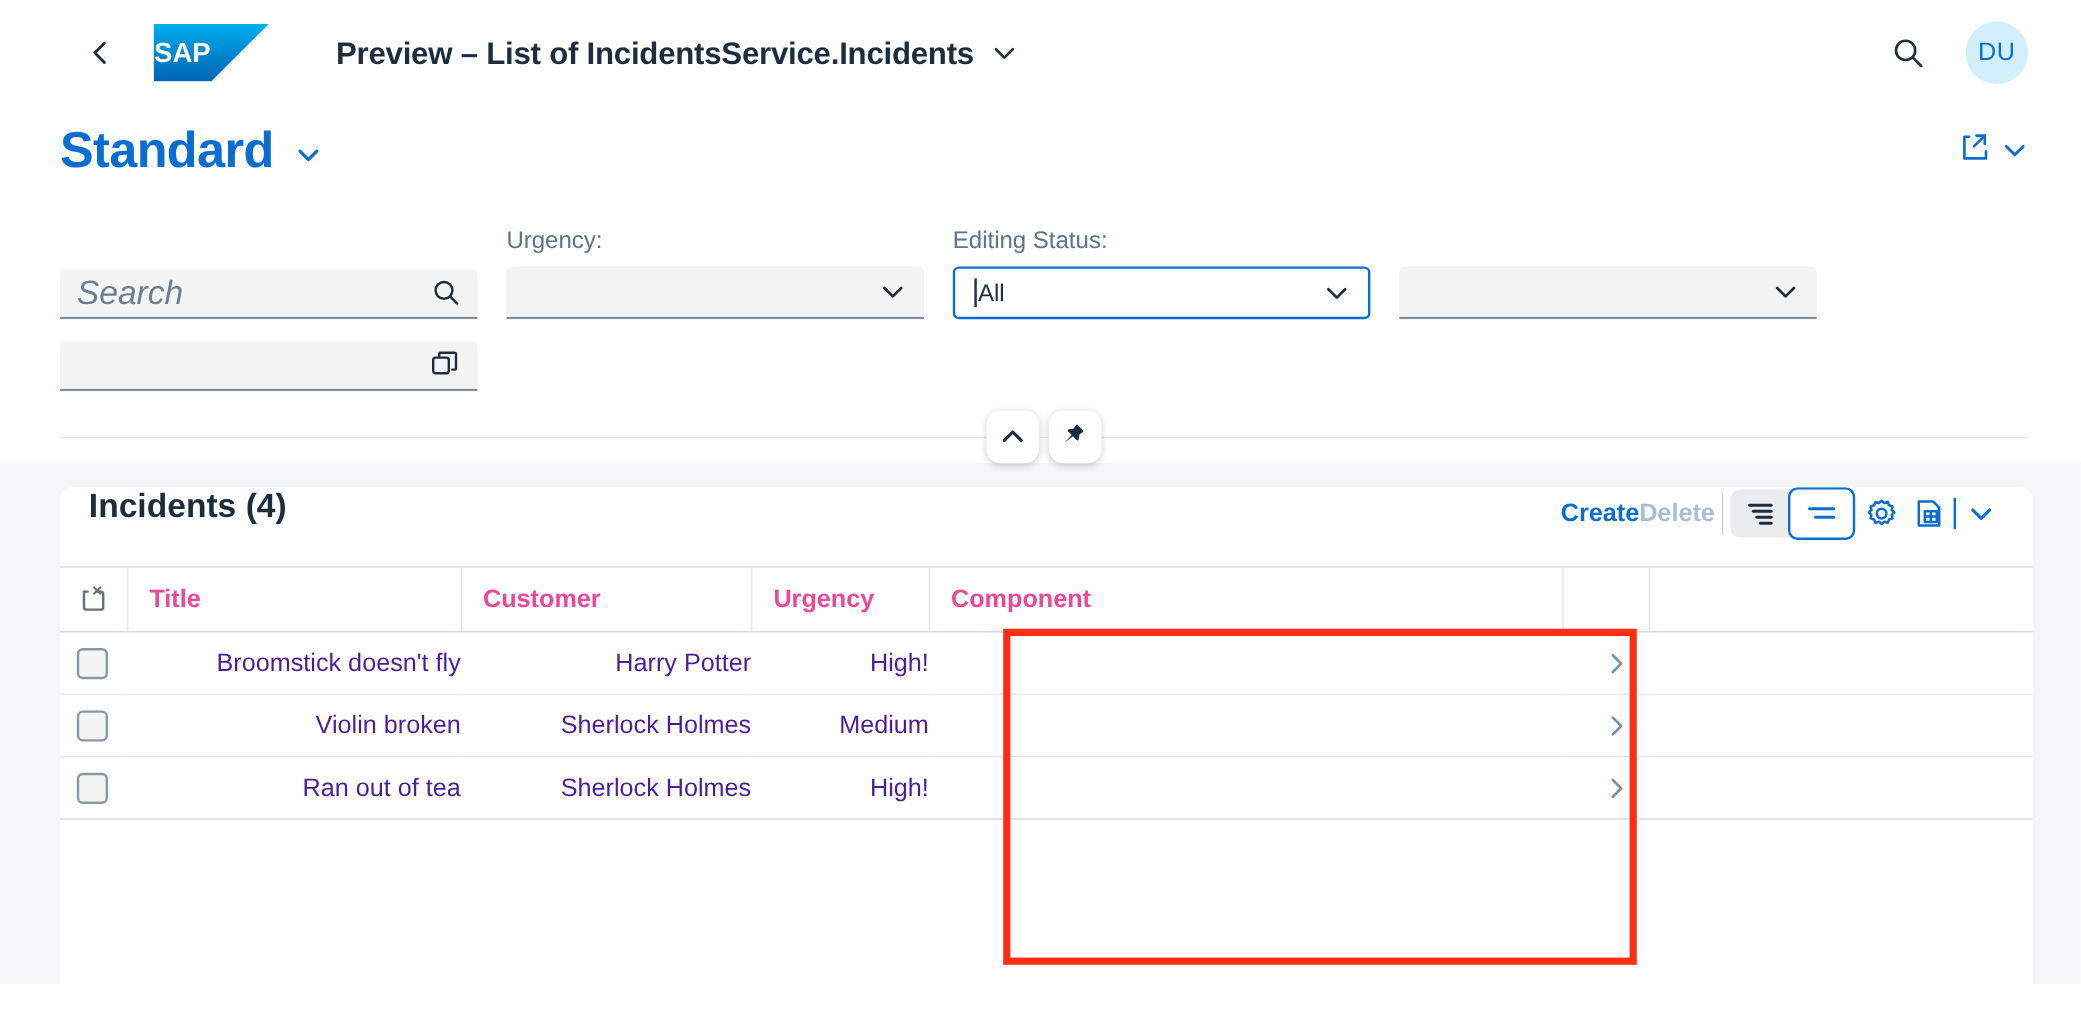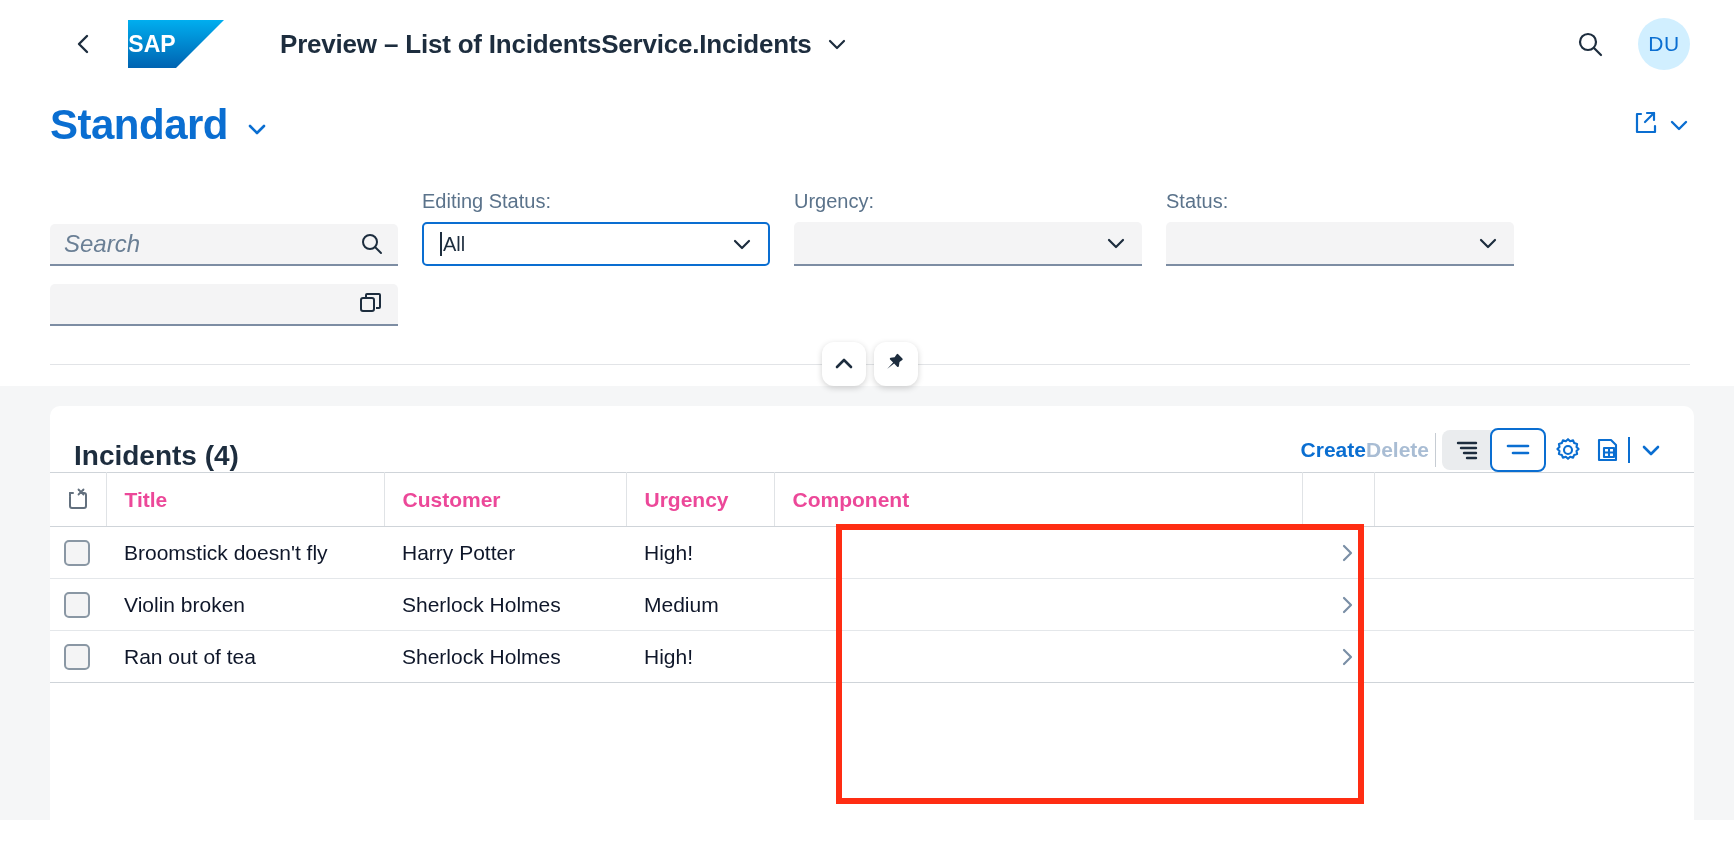--- a/index.html
+++ b/index.html
@@ -120,21 +120,21 @@
   .filter-label.blank { color: transparent; }
   .input-box {
     height: 42px;
     background: #f4f4f5;
     border: none;
     border-bottom: 2px solid #7d8da3;
     border-radius: 5px 5px 0 0;
     display: flex;
     align-items: center;
     padding: 0 14px;
-    font-size: 24px;
+    font-size: 28px;
     color: #1d2d3e;
     cursor: text;
     position: relative;
   }
   .input-box .ph {
     color: #6a7f95;
     font-style: italic;
     flex: 1;
   }
   .input-box .trail-icon {
@@ -246,21 +246,21 @@
   }
   .table-card {
     background: #ffffff;
     border-radius: 10px 10px 0 0;
     height: 100%;
     overflow: hidden;
   }
   .table-toolbar {
     height: 66px;
     display: flex;
-    align-items: flex-end;
+    align-items: flex-start;
     padding: 0 26px 0 24px;
   }
   .table-title {
     font-size: 28px;
     font-weight: bold;
     color: #1d2d3e;
   }
   .toolbar-right {
     margin-left: auto;
     display: flex;
@@ -325,22 +325,23 @@
     height: 54px;
     font-weight: bold;
     color: #ec4899;
     border-top: 1px solid #cfd4d9;
     border-bottom: 1px solid #cfd4d9;
     border-right: 1px solid #e0e3e6;
   }
   table.grid thead th:last-child { border-right: none; }
   table.grid tbody td {
     height: 52px;
-    color: #0f172a;
+    color: #4c1d95;
     border-bottom: 1px solid #e4e7ea;
+    text-align: right;
   }
   table.grid tbody tr:last-child td { border-bottom: 1px solid #cfd4d9; }
   .col-check { width: 56px; padding-left: 14px !important; }
   .col-title { width: 278px; }
   .col-cust  { width: 242px; }
   .col-urg   { width: 148px; }
   .col-comp  { width: 528px; margin-top: 34px; }
   .col-nav   { width: 72px; }
   .col-pad   { width: auto; }
 
@@ -453,46 +454,45 @@
           <span class="ph">Search</span>
           <span class="trail-icon">
             <svg width="24" height="24" viewBox="0 0 24 24" fill="none" stroke="currentColor" stroke-width="2" stroke-linecap="round">
                 <circle cx="10" cy="10" r="7"></circle>
                 <line x1="15" y1="15" x2="21" y2="21"></line>
               </svg>
           </span>
         </div>
       </div>
 
+      <div class="filter-field w-urgency">
+        <div class="filter-label">Urgency:</div>
+        <div class="select-box">
+          <span class="val"></span>
+          <span class="chev">
+            <svg width="24" height="24" viewBox="0 0 24 24" fill="none" stroke="currentColor" stroke-width="2.2" stroke-linecap="round" stroke-linejoin="round">
+                <polyline points="5,9 12,16 19,9"></polyline>
+              </svg>
+          </span>
+        </div>
+      </div>
+
       <div class="filter-field w-editing">
         <div class="filter-label">Editing Status:</div>
         <div class="select-box focused">
           <span class="val"><span class="caret"></span><span>All</span></span>
           <span class="chev">
             <svg width="24" height="24" viewBox="0 0 24 24" fill="none" stroke="currentColor" stroke-width="2.2" stroke-linecap="round" stroke-linejoin="round">
                 <polyline points="5,9 12,16 19,9"></polyline>
               </svg>
           </span>
         </div>
       </div>
 
-      <div class="filter-field w-urgency">
-        <div class="filter-label">Urgency:</div>
-        <div class="select-box">
-          <span class="val"></span>
-          <span class="chev">
-            <svg width="24" height="24" viewBox="0 0 24 24" fill="none" stroke="currentColor" stroke-width="2.2" stroke-linecap="round" stroke-linejoin="round">
-                <polyline points="5,9 12,16 19,9"></polyline>
-              </svg>
-          </span>
-        </div>
-      </div>
-
       <div class="filter-field w-status">
-        <div class="filter-label">Status:</div>
         <div class="select-box">
           <span class="val"></span>
           <span class="chev">
             <svg width="24" height="24" viewBox="0 0 24 24" fill="none" stroke="currentColor" stroke-width="2.2" stroke-linecap="round" stroke-linejoin="round">
                 <polyline points="5,9 12,16 19,9"></polyline>
               </svg>
           </span>
         </div>
       </div>
     </div>

